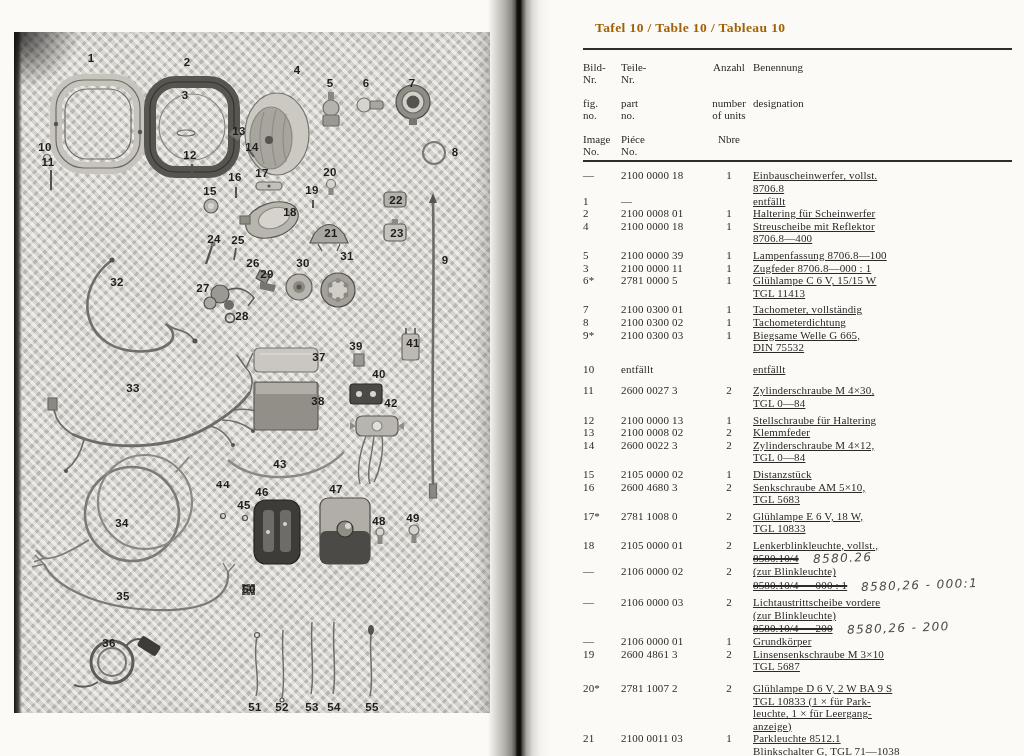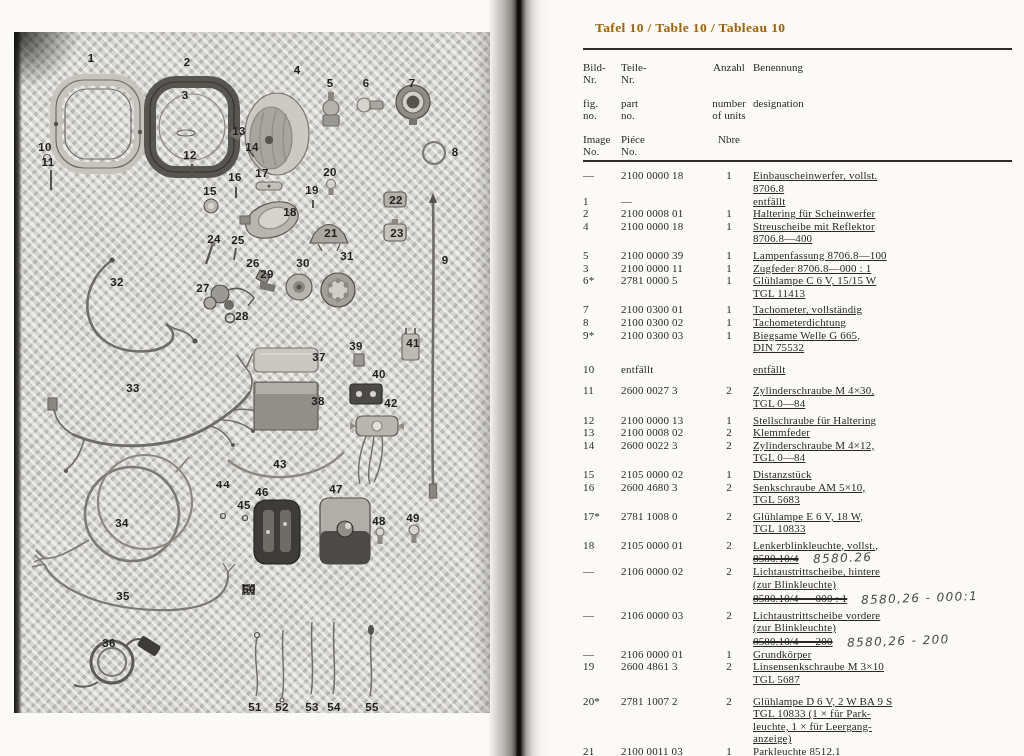--- a/index.html
+++ b/index.html
@@ -498,21 +498,20 @@
           <div class="c4">
             <div class="dline">Lenkerblinkleuchte, vollst.,</div>
             <div class="dline"><span class="strike">8580.10/4</span><span class="hand">8580.26</span></div>
           </div>
         </div>
         <div class="trow">
           <div class="c1">—</div>
           <div class="c2">2106 0000 02</div>
           <div class="c3">2</div>
           <div class="c4">
-            <div class="dline">Lichtaustrittscheibe, hintere</div>
             <div class="dline">(zur Blinkleuchte)</div>
             <div class="dline"><span class="strike">8580.10/4 — 000 : 1</span><span class="hand">8580,26 - 000:1</span></div>
           </div>
         </div>
         <div class="trow gap1">
           <div class="c1">—</div>
           <div class="c2">2106 0000 03</div>
           <div class="c3">2</div>
           <div class="c4">
             <div class="dline">Lichtaustrittscheibe vordere</div>

